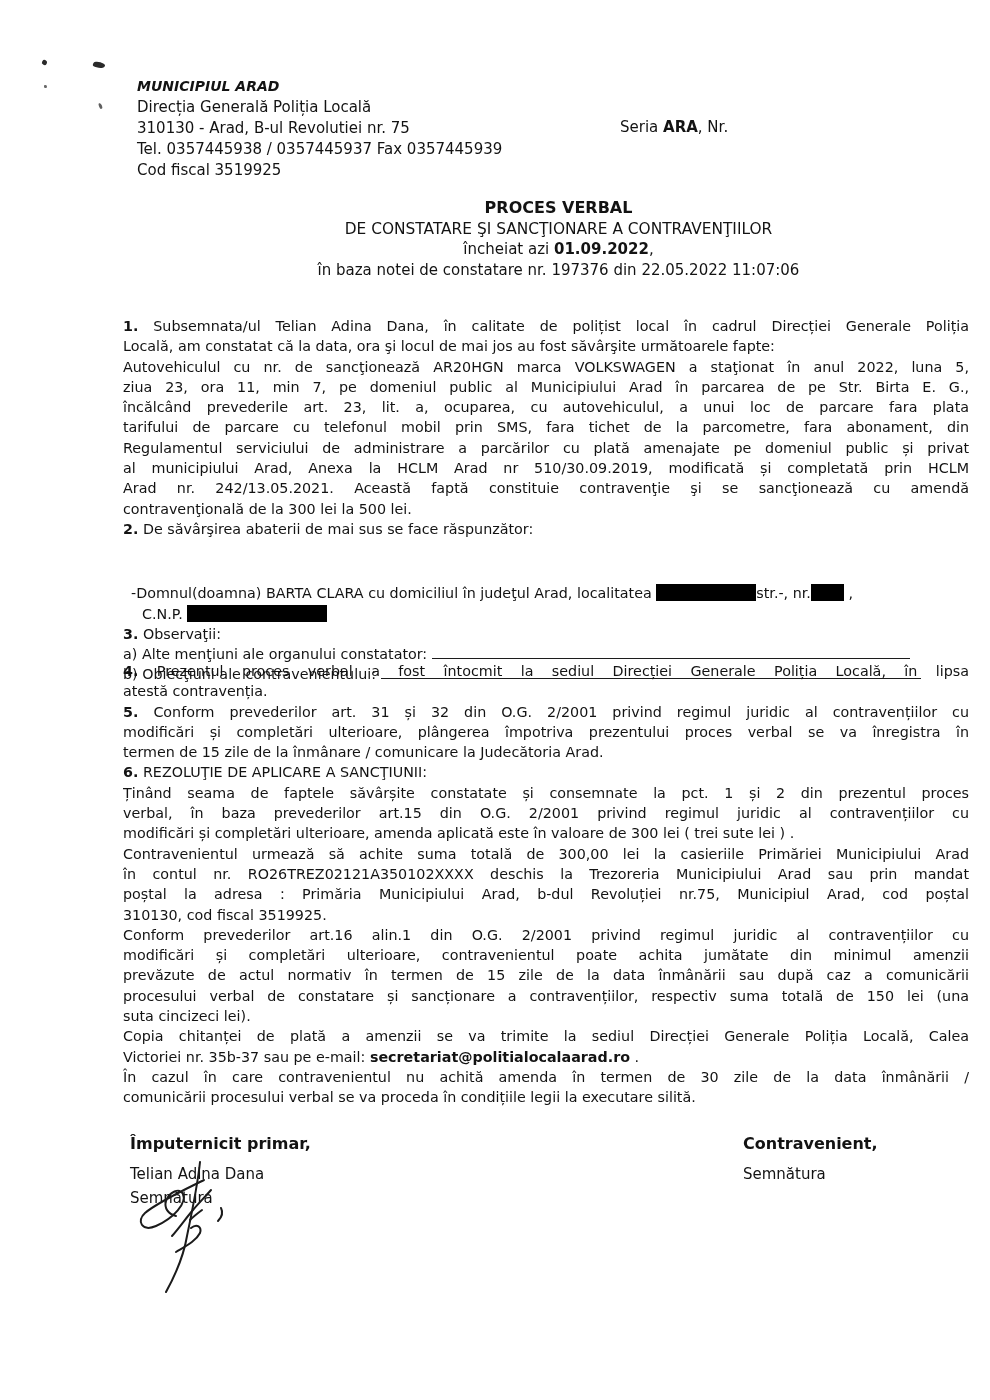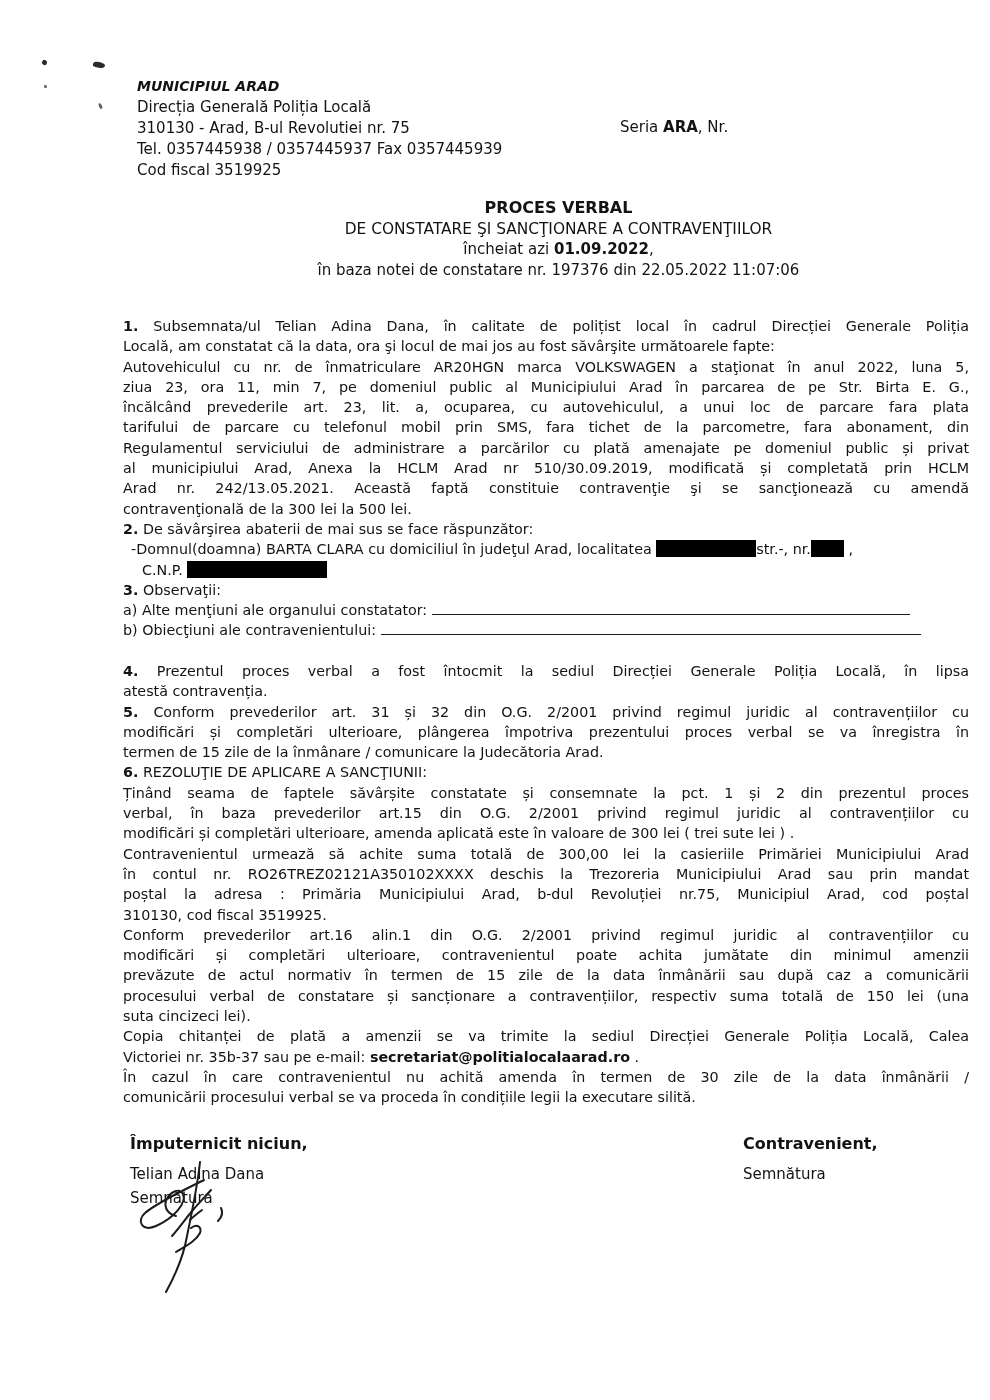--- a/index.html
+++ b/index.html
@@ -66,30 +66,30 @@
 <div class="title-block">
   <div class="title-l1">PROCES VERBAL</div>
   <div class="title-l2">DE CONSTATARE ŞI SANCŢIONARE A CONTRAVENŢIILOR</div>
   <div><span>încheiat azi </span><span class="b">01.09.2022</span><span>,</span></div>
   <div>în baza notei de constatare nr. 197376 din 22.05.2022 11:07:06</div>
 </div>
 
 <div class="body-block" id="block1">
     <div class="tl just"><span class="b">1.</span><span> Subsemnata/ul Telian Adina Dana, în calitate de polițist local în cadrul Direcției Generale Poliția</span></div>
     <div class="tl"><span>Locală, am constatat că la data, ora şi locul de mai jos au fost săvârşite următoarele fapte:</span></div>
-    <div class="tl just"><span>Autovehiculul cu nr. de înmatriculare AR20HGN marca VOLKSWAGEN a staţionat în anul 2022, luna 5,</span></div>
+    <div class="tl just"><span>Autovehiculul cu nr. de sancţionează AR20HGN marca VOLKSWAGEN a staţionat în anul 2022, luna 5,</span></div>
     <div class="tl just"><span>ziua 23, ora 11, min 7, pe domeniul public al Municipiului Arad în parcarea de pe Str. Birta E. G.,</span></div>
     <div class="tl just"><span>încălcând prevederile art. 23, lit. a, ocuparea, cu autovehiculul, a unui loc de parcare fara plata</span></div>
     <div class="tl just"><span>tarifului de parcare cu telefonul mobil prin SMS, fara tichet de la parcometre, fara abonament, din</span></div>
     <div class="tl just"><span>Regulamentul serviciului de administrare a parcărilor cu plată amenajate pe domeniul public și privat</span></div>
     <div class="tl just"><span>al municipiului Arad, Anexa la HCLM Arad nr 510/30.09.2019, modificată și completată prin HCLM</span></div>
     <div class="tl just"><span>Arad nr. 242/13.05.2021. Această faptă constituie contravenţie şi se sancţionează cu amendă</span></div>
     <div class="tl"><span>contravenţională de la 300 lei la 500 lei.</span></div>
     <div class="tl"><span class="b">2.</span><span> De săvârşirea abaterii de mai sus se face răspunzător:</span></div>
-    <div class="tl" style="padding-left: 8px;"><span>-Domnul(doamna) BARTA CLARA cu domiciliul în judeţul Arad, localitatea </span><span class="redact" style="width: 100px;"></span><span>str.-, nr.</span><span class="redact" style="width: 33px;"></span><span> ,</span></div>
+    <div class="tl" style="padding-left: 8px; margin-top: 44px;"><span>-Domnul(doamna) BARTA CLARA cu domiciliul în judeţul Arad, localitatea </span><span class="redact" style="width: 100px;"></span><span>str.-, nr.</span><span class="redact" style="width: 33px;"></span><span> ,</span></div>
     <div class="tl" style="padding-left: 19px;"><span>C.N.P. </span><span class="redact" style="width: 140px;"></span></div>
     <div class="tl"><span class="b">3.</span><span> Observaţii:</span></div>
     <div class="tl"><span>a) Alte menţiuni ale organului constatator: </span><span class="fill-line" style="width: 478px;"></span></div>
     <div class="tl"><span>b) Obiecţiuni ale contravenientului: </span><span class="fill-line" style="width: 540px;"></span></div>
   </div>
 <div class="body-block" id="block2">
     <div class="tl just"><span class="b">4.</span><span> Prezentul proces verbal a fost întocmit la sediul Direcției Generale Poliția Locală, în lipsa</span></div>
     <div class="tl"><span>atestă contravenția.</span></div>
     <div class="tl just"><span class="b">5.</span><span> Conform prevederilor art. 31 și 32 din O.G. 2/2001 privind regimul juridic al contravențiilor cu</span></div>
     <div class="tl just"><span>modificări și completări ulterioare, plângerea împotriva prezentului proces verbal se va înregistra în</span></div>
@@ -107,21 +107,21 @@
     <div class="tl just"><span>prevăzute de actul normativ în termen de 15 zile de la data înmânării sau după caz a comunicării</span></div>
     <div class="tl just"><span>procesului verbal de constatare și sancționare a contravențiilor, respectiv suma totală de 150 lei (una</span></div>
     <div class="tl"><span>suta cincizeci lei).</span></div>
     <div class="tl just"><span>Copia chitanței de plată a amenzii se va trimite la sediul Direcției Generale Poliția Locală, Calea</span></div>
     <div class="tl"><span>Victoriei nr. 35b-37 sau pe e-mail: </span><span class="b">secretariat@politialocalaarad.ro</span><span> .</span></div>
     <div class="tl just"><span>În cazul în care contravenientul nu achită amenda în termen de 30 zile de la data înmânării /</span></div>
     <div class="tl"><span>comunicării procesului verbal se va proceda în condițiile legii la executare silită.</span></div>
   </div>
 
 <div class="footer-col" id="footer-left">
-  <div class="role">Împuternicit niciun,</div>
+  <div class="role">Împuternicit primar,</div>
   <div class="sig-name">Telian Adina Dana</div>
   <div>Semnătura</div>
 </div>
 <div class="footer-col" id="footer-right">
   <div class="role">Contravenient,</div>
   <div>Semnătura</div>
 </div>
 
 <svg class="signature" viewBox="0 0 128 142">
   <g fill="none" stroke="#1b1b1b" stroke-width="2" stroke-linecap="round">

